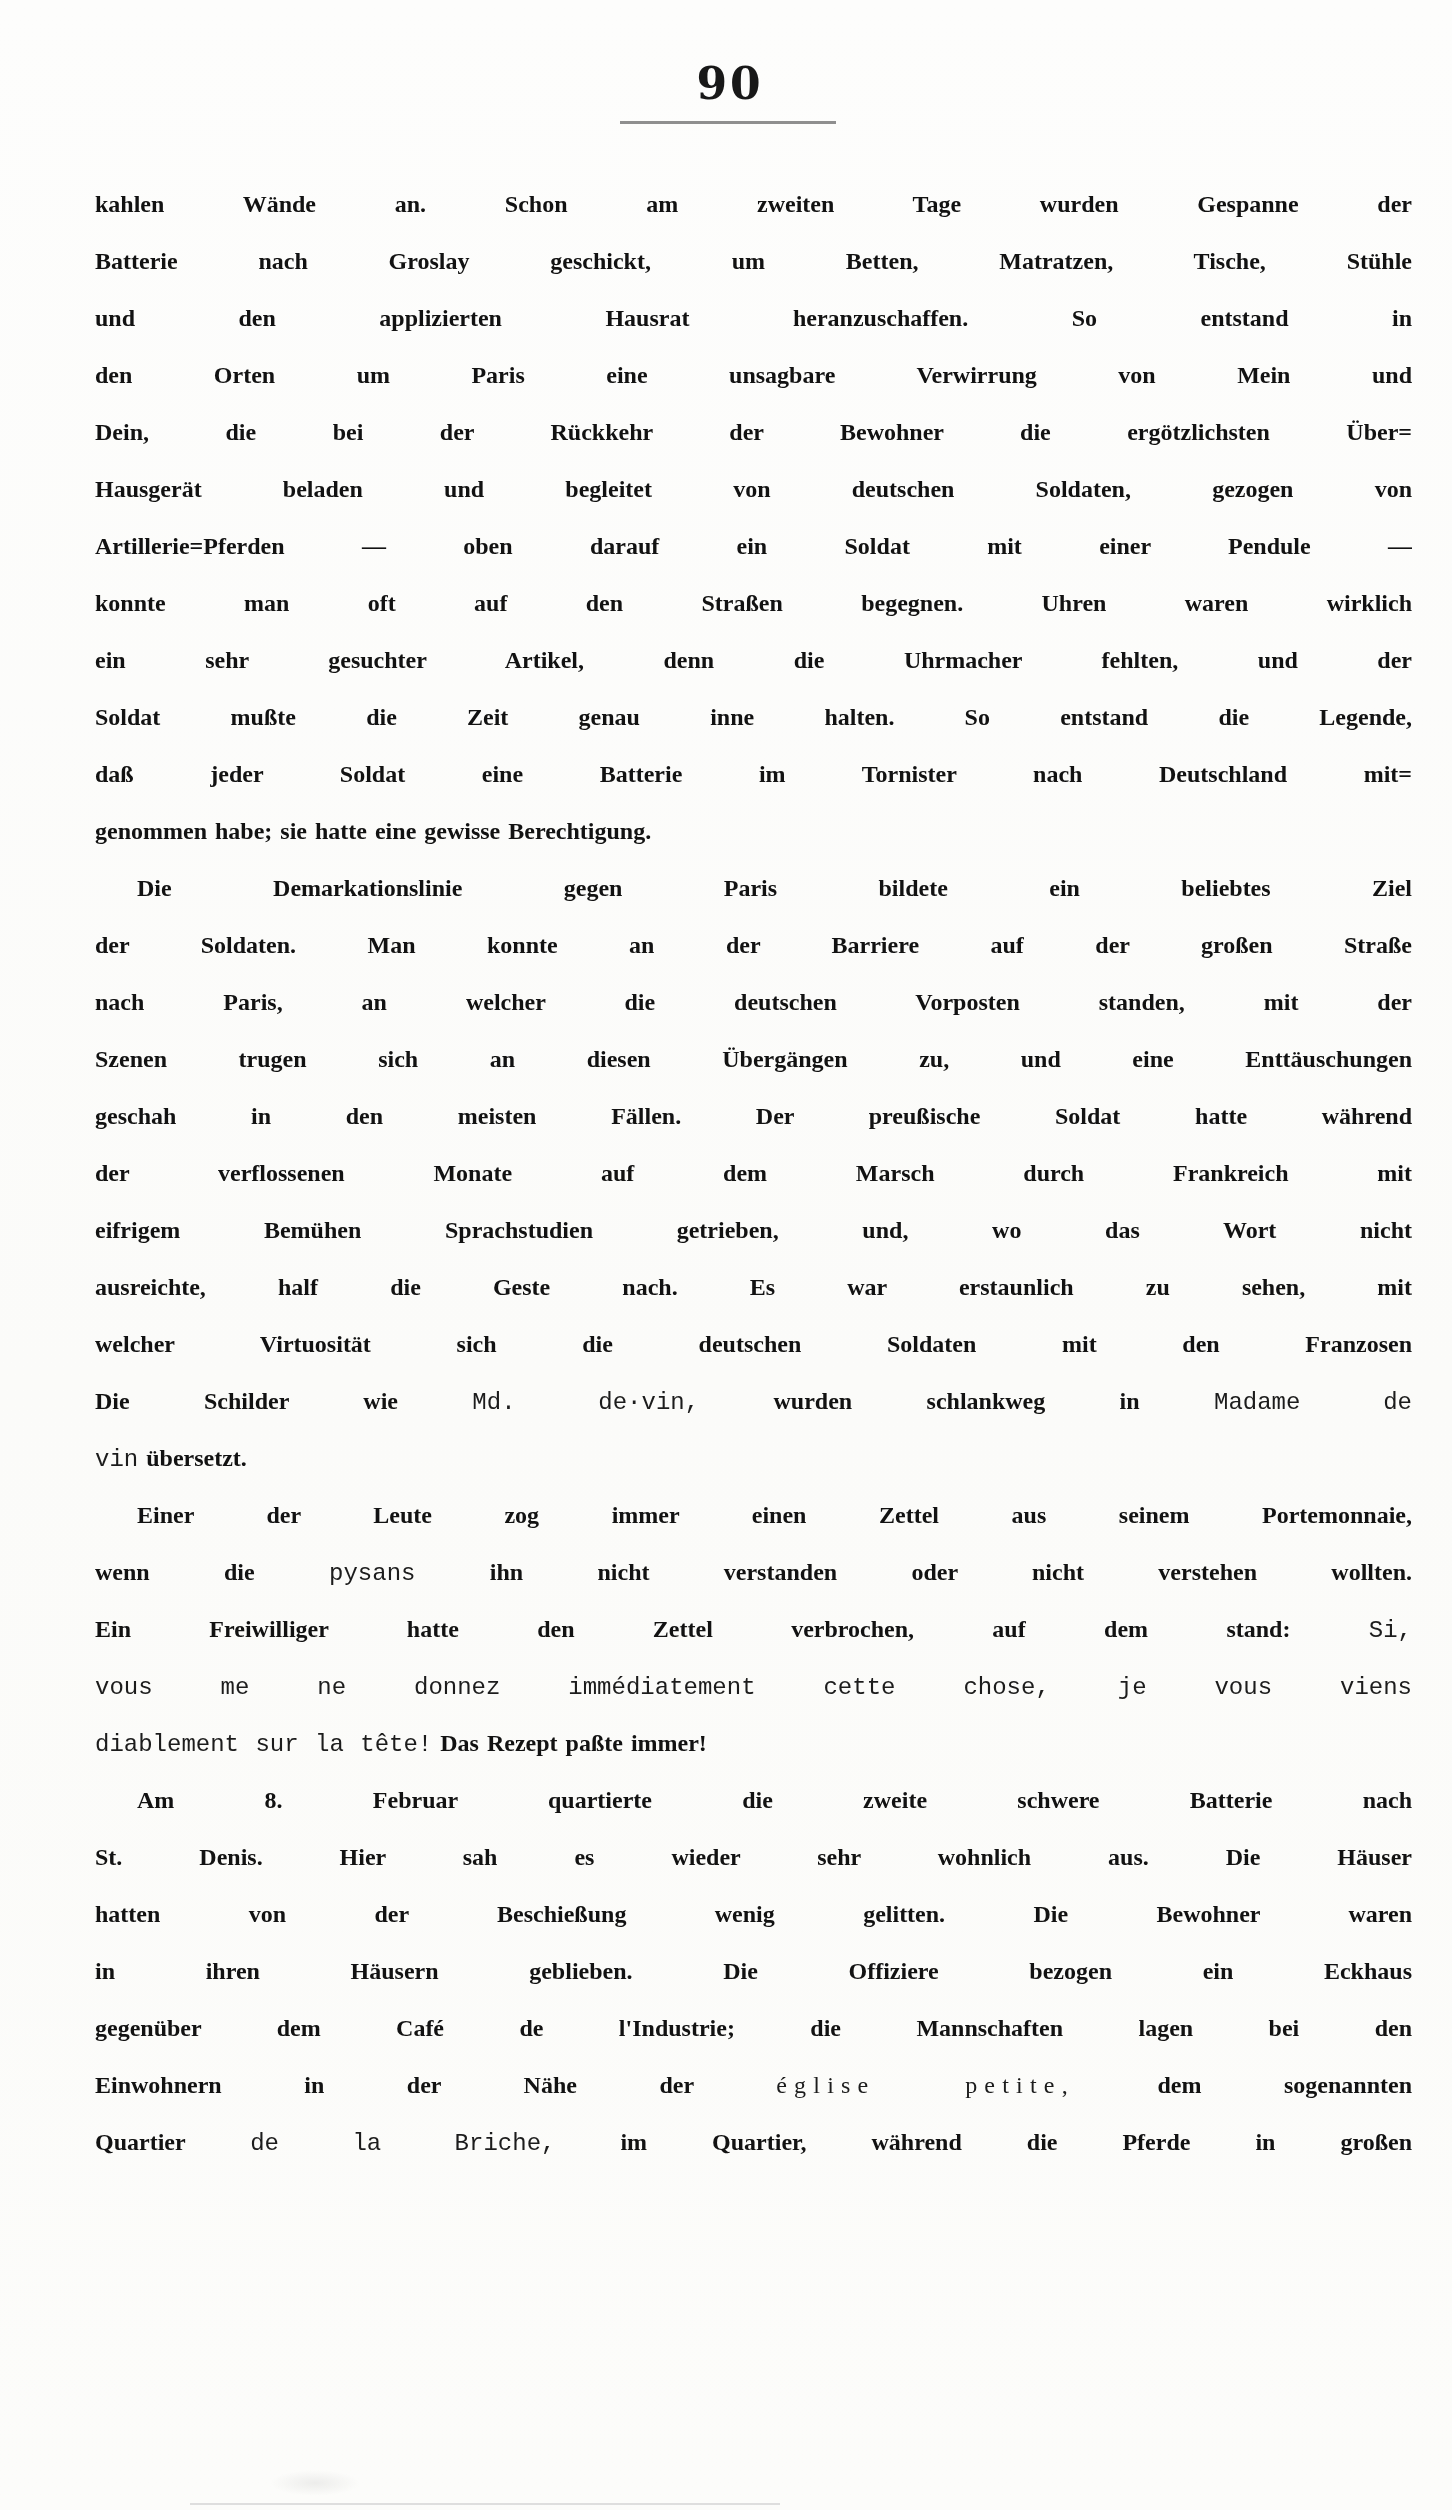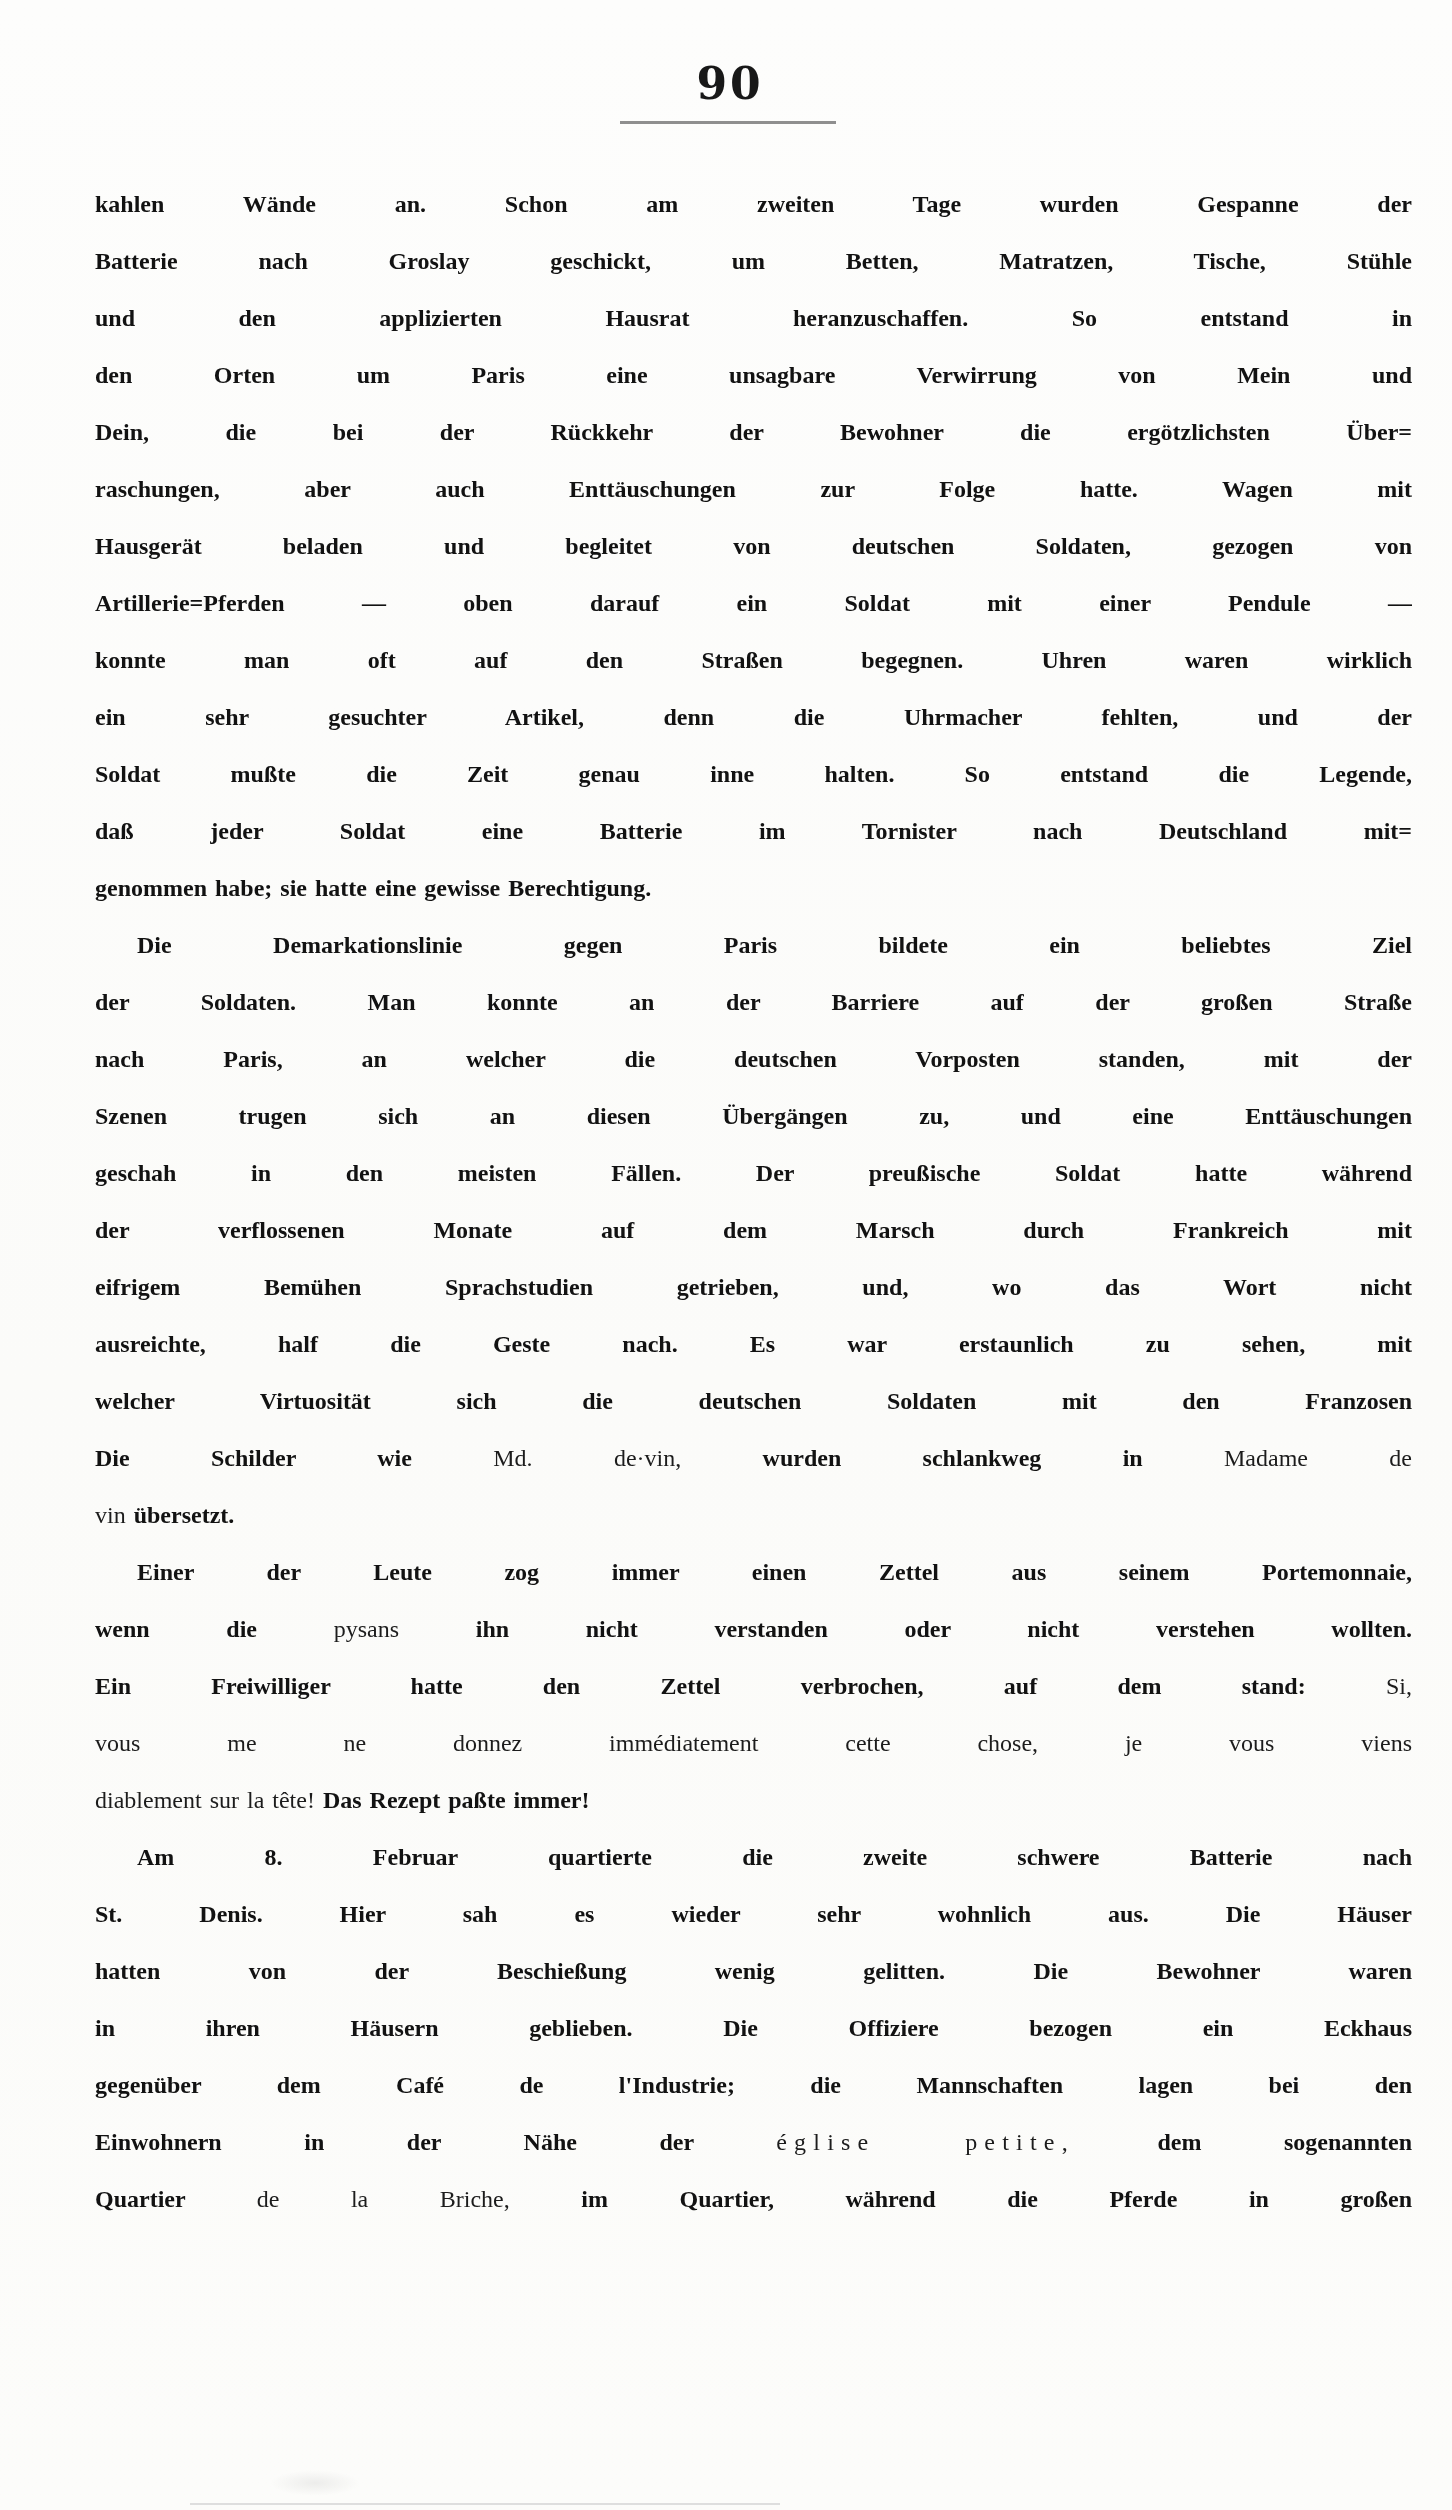--- a/index.html
+++ b/index.html
@@ -41,21 +41,21 @@
     line-height: 57px;
     font-size: 24px;
     text-align: justify;
     text-align-last: justify;
     overflow: hidden;
     word-spacing: 2px;
   }
   .line.last { text-align-last: left; }
   .line.ind  { text-indent: 42px; }
   .f  { font-family: "Liberation Serif", serif; font-weight: bold;   color: #121212; }
-  .a  { font-family: Liberation Serif, serif; font-weight: normal; color: #1c1c1c; }
+  .a  { font-family: Liberation Mono, monospace; font-weight: normal; color: #1c1c1c; }
   .sp { font-family: "Liberation Serif", serif; font-weight: normal; color: #1c1c1c; letter-spacing: 0.30em; }
   .artifact {
     position: absolute;
     top: 2503px; left: 190px;
     width: 590px; height: 2px;
     background: #dedede;
   }
   .smudge {
     position: absolute;
     top: 2470px; left: 270px;
@@ -68,21 +68,20 @@
 
 <div class="page">
   <div class="pagenum">90</div>
   <div class="hrule"></div>
   <div class="textblock">
       <div class="line"><span class="f">kahlen Wände an. Schon am zweiten Tage wurden Gespanne der</span></div>
       <div class="line"><span class="f">Batterie nach Groslay geschickt, um Betten, Matratzen, Tische, Stühle</span></div>
       <div class="line"><span class="f">und den applizierten Hausrat heranzuschaffen. So entstand in</span></div>
       <div class="line"><span class="f">den Orten um Paris eine unsagbare Verwirrung von Mein und</span></div>
       <div class="line"><span class="f">Dein, die bei der Rückkehr der Bewohner die ergötzlichsten Über=</span></div>
-      <div class="line"><span class="f">raschungen, aber auch Enttäuschungen zur Folge hatte. Wagen mit</span></div>
       <div class="line"><span class="f">Hausgerät beladen und begleitet von deutschen Soldaten, gezogen von</span></div>
       <div class="line"><span class="f">Artillerie=Pferden — oben darauf ein Soldat mit einer Pendule —</span></div>
       <div class="line"><span class="f">konnte man oft auf den Straßen begegnen. Uhren waren wirklich</span></div>
       <div class="line"><span class="f">ein sehr gesuchter Artikel, denn die Uhrmacher fehlten, und der</span></div>
       <div class="line"><span class="f">Soldat mußte die Zeit genau inne halten. So entstand die Legende,</span></div>
       <div class="line"><span class="f">daß jeder Soldat eine Batterie im Tornister nach Deutschland mit=</span></div>
       <div class="line last"><span class="f">genommen habe; sie hatte eine gewisse Berechtigung.</span></div>
       <div class="line ind"><span class="f">Die Demarkationslinie gegen Paris bildete ein beliebtes Ziel</span></div>
       <div class="line"><span class="f">der Soldaten. Man konnte an der Barriere auf der großen Straße</span></div>
       <div class="line"><span class="f">nach Paris, an welcher die deutschen Vorposten standen, mit der</span></div>

